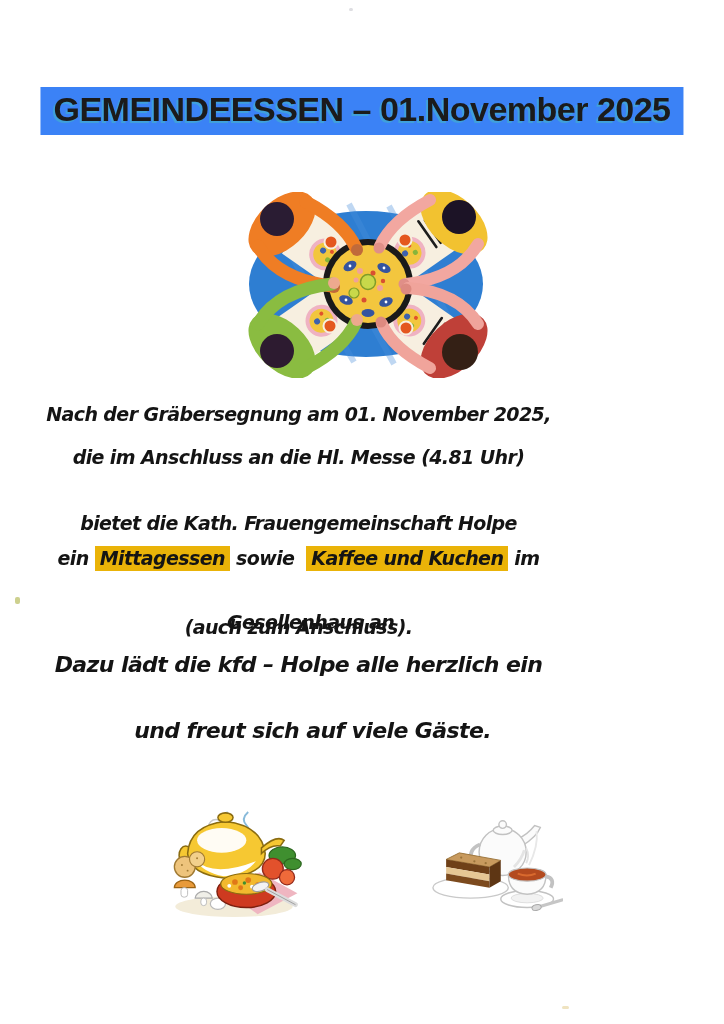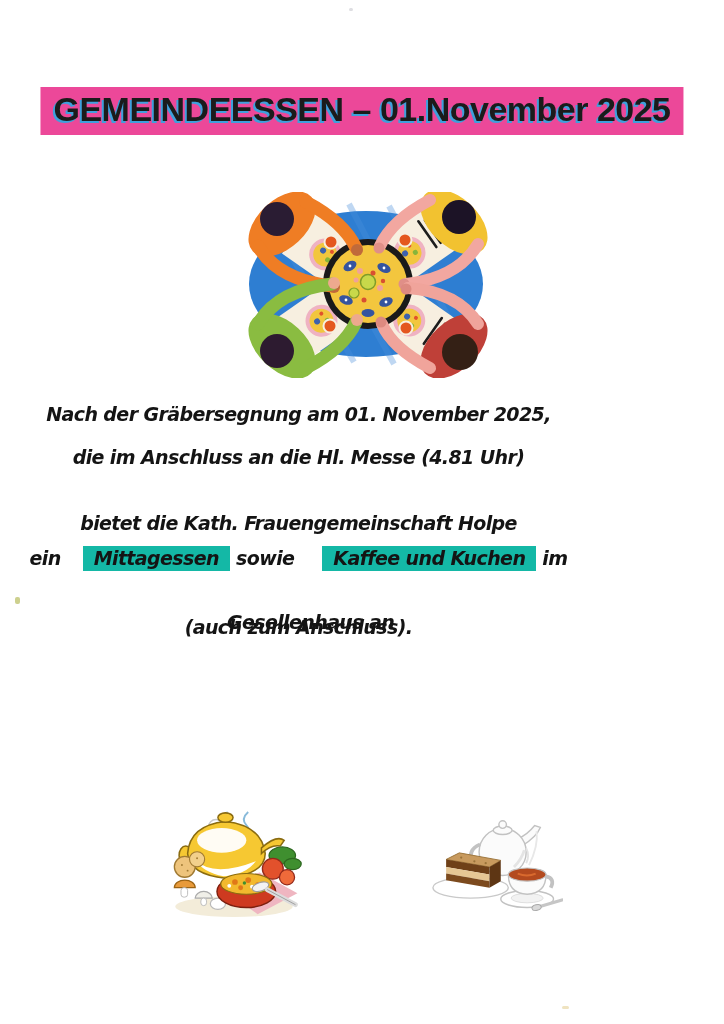--- a/index.html
+++ b/index.html
@@ -1,28 +1,28 @@
 <!DOCTYPE html>
 <html><head>
 <meta charset="utf-8">
 <style>
   html,body{margin:0;padding:0;background:#ffffff;}
   .page{position:relative;width:724px;height:1024px;background:#ffffff;overflow:hidden;
         font-family:"DejaVu Sans",sans-serif;}
   
   .title-strip{position:absolute;top:87px;left:50%;transform:translateX(-50%);
-        background:#ec4899;padding:3px 13px 6px;white-space:nowrap;}
+        background:#3b82f6;padding:3px 13px 6px;white-space:nowrap;}
   .title-text{font-family:"Liberation Sans",sans-serif;font-weight:700;font-size:34px;
         letter-spacing:-0.5px;color:#1b1b1b;text-shadow:-2px 2px 0 #3fa0dc;}
   
   .line{position:absolute;left:0;width:597px;text-align:center;color:#141414;
         font-weight:700;font-style:italic;white-space:pre-wrap;}
   .small{font-size:19px;line-height:32px;letter-spacing:-0.6px;}
   .large{font-size:22px;line-height:33px;letter-spacing:-0.6px;}
-  .hl{background:#14b8a6;padding:1px 11px 2px;margin-left:16px;}
+  .hl{background:#eab308;padding:1px 5px 2px;}
   
   .illu{position:absolute;}
   .illu svg{display:block;}
   
   .speck{position:absolute;border-radius:2px;}
   .speck-top{top:8px;left:349px;width:4px;height:3px;background:#dedee2;}
   .speck-left{top:597px;left:15px;width:5px;height:7px;background:#cdd08e;}
   .speck-bottom{top:1006px;left:562px;width:7px;height:3px;background:#efe3c0;}
 </style>
 </head>
@@ -162,20 +162,22 @@
     </svg>
   </div>
 
   <div class="line small" style="top:398px;">Nach der Gräbersegnung am 01. November 2025,</div>
   <div class="line small" style="top:441px;"><span>die im Anschluss an die Hl. Messe (4.81 Uhr)</span><br>
     </div>
   <div class="line small" style="top:507px;">bietet die Kath. Frauengemeinschaft Holpe</div>
   <div class="line small" style="top:542px;"><span>ein </span><span class="hl">Mittagessen</span><span> sowie  </span><span class="hl">Kaffee und Kuchen</span><span> im</span><br>
     <span>Gesellenhaus an</span></div>
   <div class="line small" style="top:611px;">(auch zum Anschluss).</div>
+  <div class="line large" style="top:648px;"><span>Dazu lädt die kfd – Holpe alle herzlich ein</span><br>
+    <span>und freut sich auf viele Gäste.</span></div>
 
   <div class="illu" style="top:806px;left:163px;width:142px;height:116px;">
     <svg viewBox="0 0 150 122" width="142" height="116">
       <ellipse cx="75" cy="106" rx="62" ry="11" fill="#f3ecd9"></ellipse>
       <polygon points="58,84 102,70 142,92 100,114" fill="#efb6c1"></polygon>
       <g stroke="#88bada" stroke-width="2" fill="none">
         <path d="M70,36 q-9,-8 -3,-16 q6,-7 0,-14"></path>
         <path d="M86,38 q9,-10 2,-18 q-6,-7 2,-14"></path>
       </g>
       <g fill="#ffffff" stroke="#c9c9c9" stroke-width="1.5">

